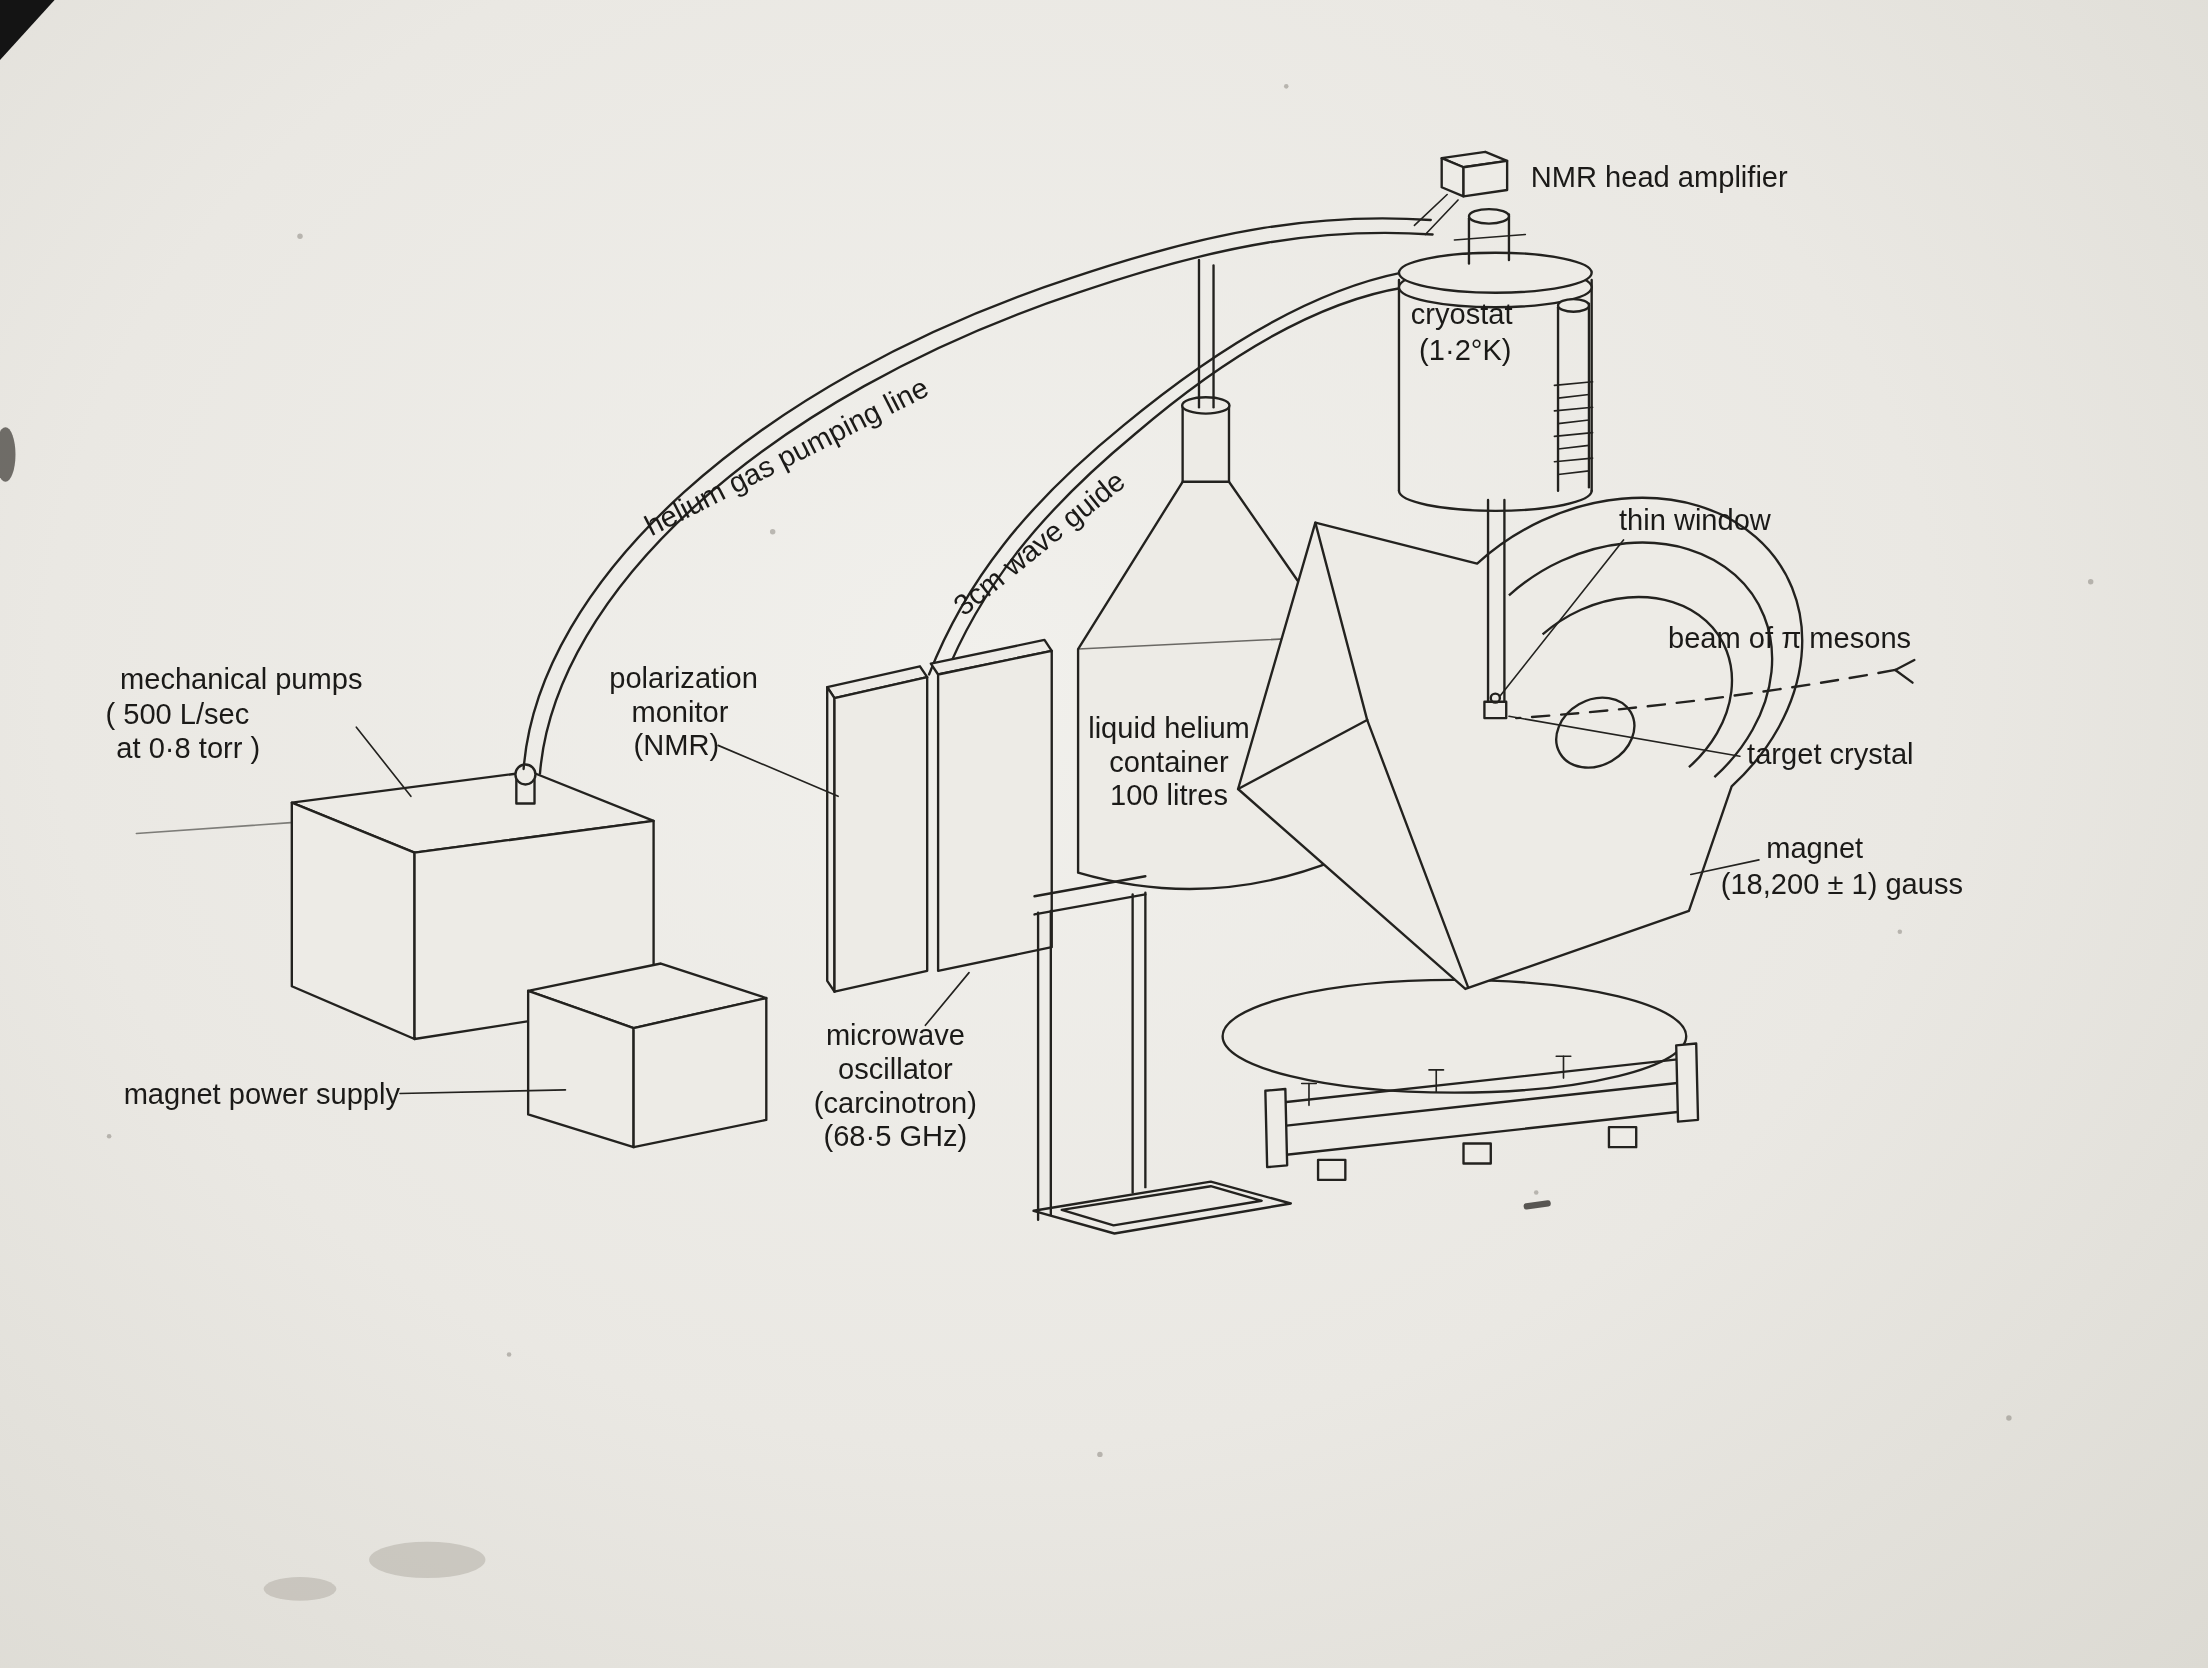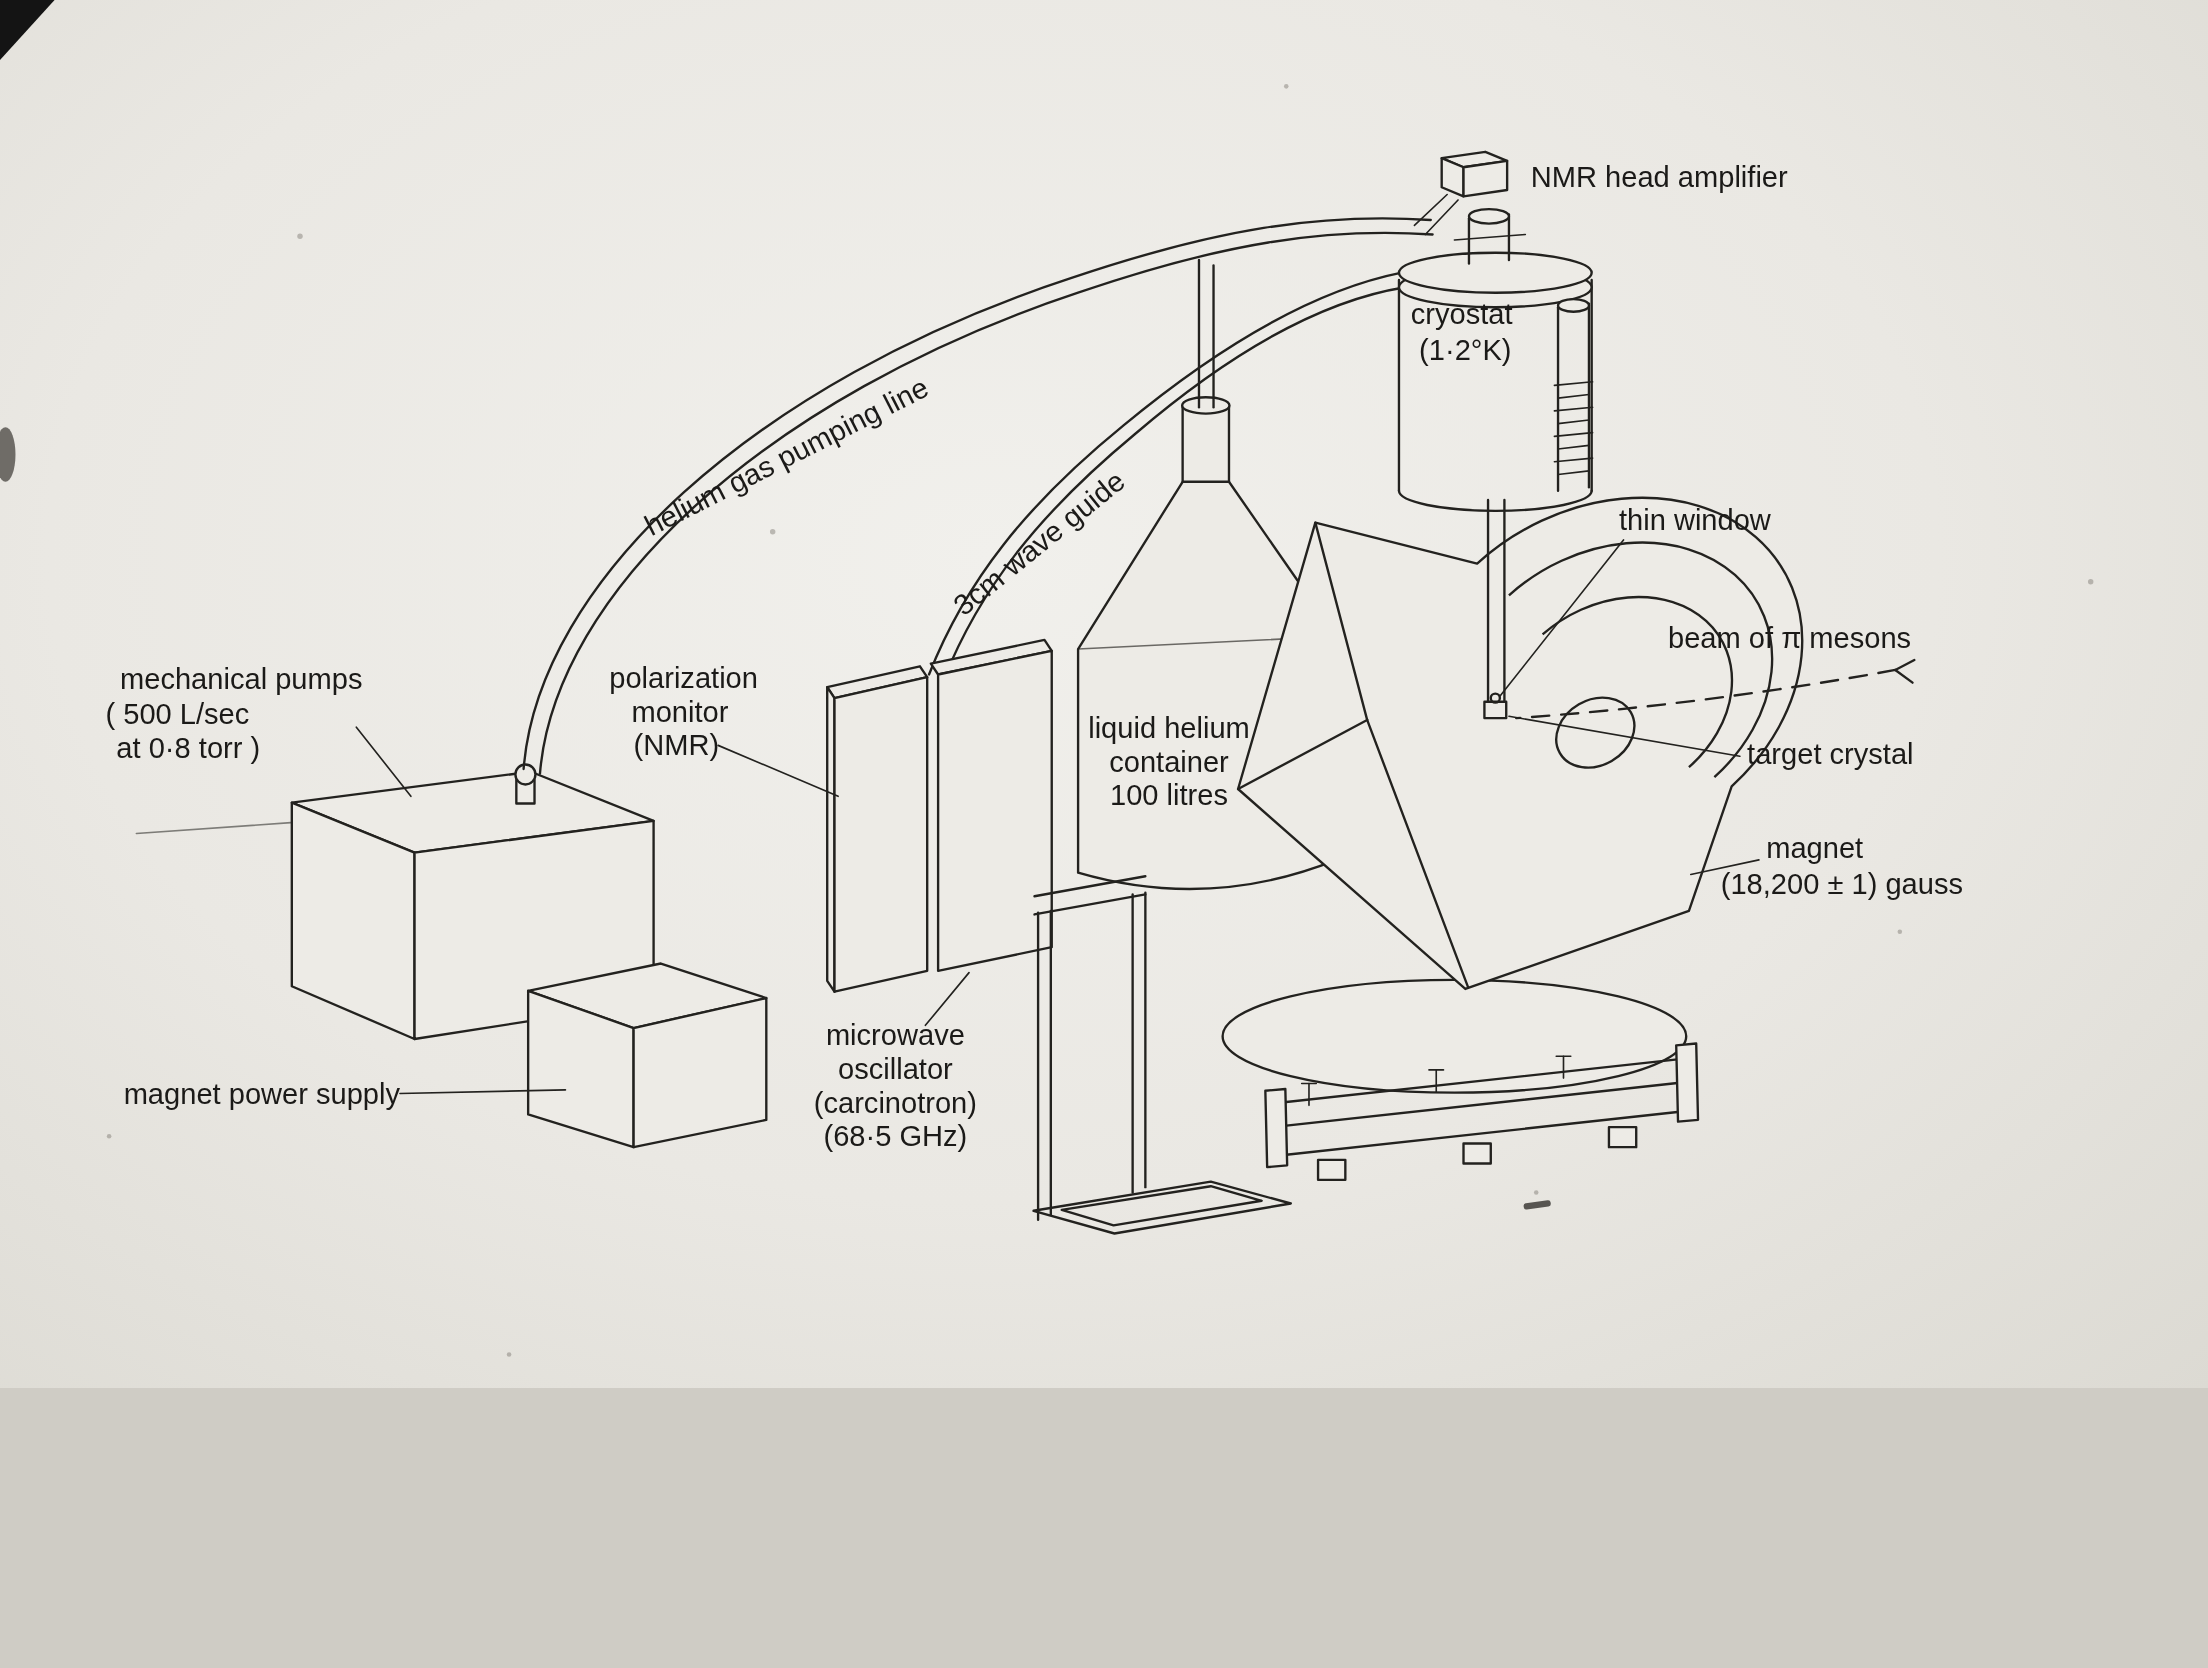--- a/index.html
+++ b/index.html
@@ -1,16 +1,16 @@
 <!DOCTYPE html>
 <html style="font-size:14.5px"><head>
 <meta charset="utf-8">
 <style>
   html,body{margin:0;padding:0;background:#cfccc5;}
-  .page{position:relative;width:2208px;height:1388px;overflow:hidden;
+  .page{position:relative;width:2208px;height:1668px;overflow:hidden;
         background:radial-gradient(ellipse at 45% 40%, #f1f0ec 0%, #eae8e3 55%, #dcdad3 100%);}
   .page svg{position:absolute;left:0;top:0;}
   .ln{fill:none;stroke:#23221f;stroke-width:2.6;stroke-linecap:round;stroke-linejoin:round;}
   .thin{stroke-width:1.8;}
   .face{fill:#edebe6;stroke:#23221f;stroke-width:2.6;stroke-linejoin:round;}
   .open{fill:none;stroke:#23221f;stroke-width:2.6;stroke-linejoin:round;}
   .lbl{font-family:"Liberation Sans", sans-serif;font-size:32px;fill:#1b1a18;}
   .dash{stroke-dasharray:19 13;}
   .spk{fill:#6b675f;opacity:.4;}
   .smudge{fill:#a8a49b;opacity:.45;}

